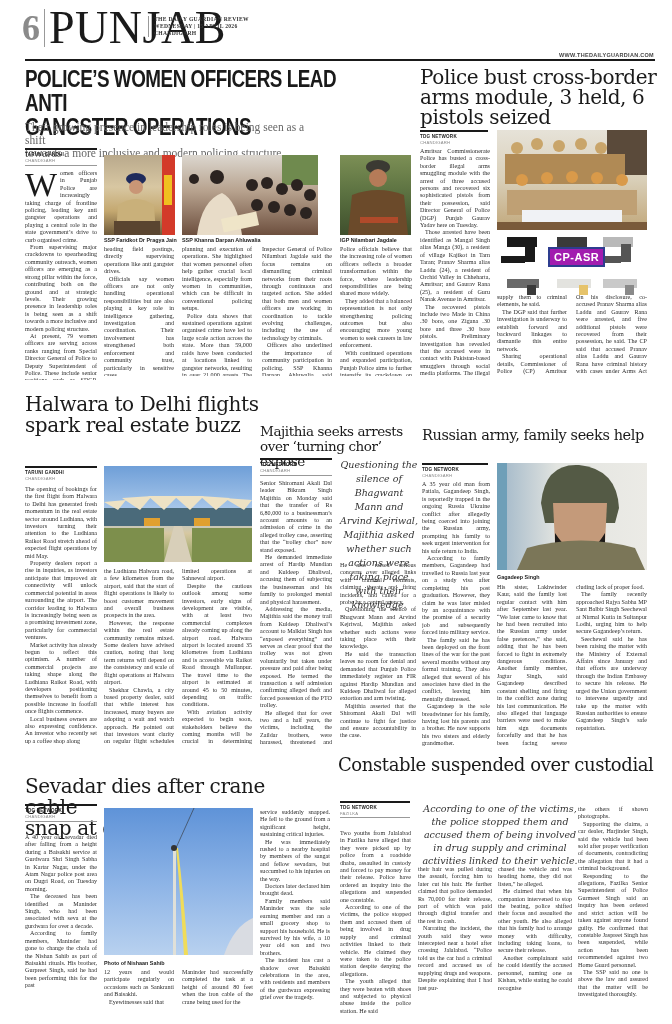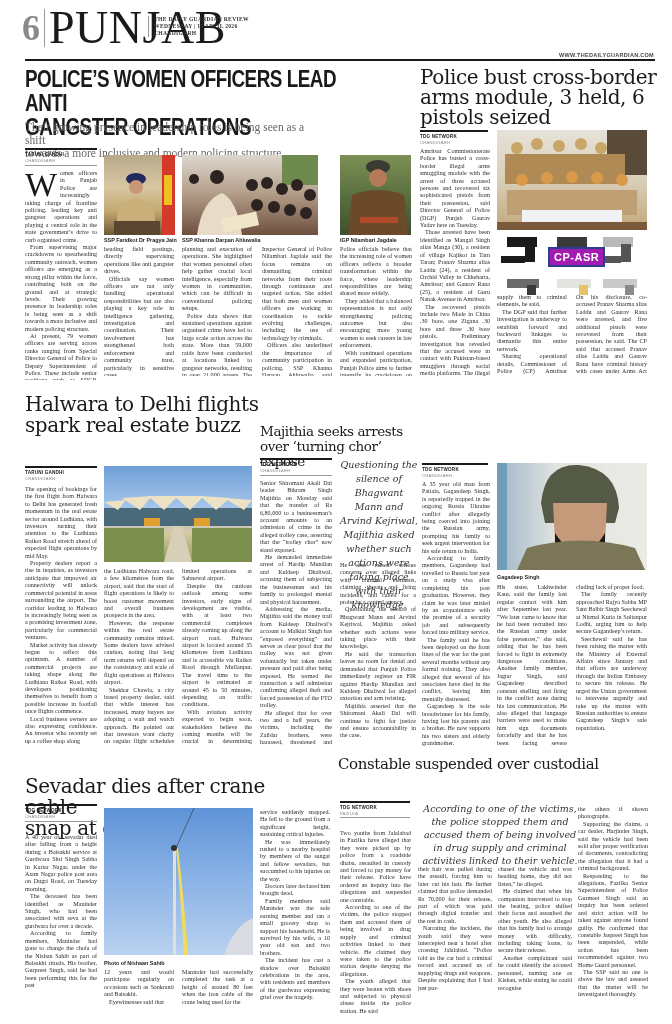--- a/index.html
+++ b/index.html
@@ -264,20 +264,21 @@
 </div>
 <div class="abs pullquote" style="left:340px;top:458px;width:78px;font-size:9.5px;line-height:14px;">Questioning the silence of Bhagwant Mann and Arvind Kejriwal, Majithia asked whether such actions were taking place with their knowledge.</div>
 <div class="abs col" style="left:340px;top:562px;width:76px;height:184px;overflow:hidden;">
   <p class="first">He also raised serious concerns over alleged links with criminal elements, claiming threats and firing incidents, and called for a probe by a central agency.</p>
   <p>Questioning the silence of Bhagwant Mann and Arvind Kejriwal, Majithia asked whether such actions were taking place with their knowledge.</p>
   <p>He said the transaction leaves no room for denial and demanded that Punjab Police immediately register an FIR against Hardip Mundian and Kuldeep Dhaliwal for alleged extortion and arm twisting.</p>
   <p>Majithia asserted that the Shiromani Akali Dal will continue to fight for justice and ensure accountability in the case.</p>
 </div>
 
 <div class="abs serif-head" style="left:422px;top:428px;width:245px;font-size:14.5px;line-height:15px;">
+  <div>Russian army, family seeks help</div>
 </div>
 <div class="abs byline-rule" style="left:422px;top:463px;width:66px;"></div>
 <div class="abs byline" style="left:422px;top:467px;">TDG NETWORK</div>
 <div class="abs dateline" style="left:422px;top:473px;">CHANDIGARH</div>
 <div class="abs col" style="left:422px;top:481px;width:68px;height:265px;overflow:hidden;">
   <p class="first">A 35 year old man from Patiala, Gagandeep Singh, is reportedly trapped in the ongoing Russia Ukraine conflict after allegedly being coerced into joining the Russian army, prompting his family to seek urgent intervention for his safe return to India.</p>
   <p>According to family members, Gagandeep had travelled to Russia last year on a study visa after completing his post graduation. However, they claim he was later misled by an acquaintance with the promise of a security job and subsequently forced into military service.</p>
   <p>The family said he has been deployed on the front lines of the war for the past several months without any formal training. They also alleged that several of his associates have died in the conflict, leaving him mentally distressed.</p>
   <p>Gagandeep is the sole breadwinner for his family, having lost his parents and a brother. He now supports his two sisters and elderly grandmother.</p>
 </div>
@@ -331,21 +332,21 @@
   <p class="first">Maninder had successfully completed the task at a height of around 80 feet when the iron cable of the crane being used for the</p>
 </div>
 <div class="abs col" style="left:260px;top:809px;width:70px;height:205px;overflow:hidden;">
   <p class="first">service suddenly snapped. He fell to the ground from a significant height, sustaining critical injuries.</p>
   <p>He was immediately rushed to a nearby hospital by members of the sangat and fellow sevadars, but succumbed to his injuries on the way.</p>
   <p>Doctors later declared him brought dead.</p>
   <p>Family members said Maninder was the sole earning member and ran a small grocery shop to support his household. He is survived by his wife, a 10 year old son and two brothers.</p>
   <p>The incident has cast a shadow over Baisakhi celebrations in the area, with residents and members of the gurdwara expressing grief over the tragedy.</p>
 </div>
 
-<div class="abs serif-head" style="left:338px;top:756px;width:330px;font-size:15px;line-height:17px;">
+<div class="abs serif-head" style="left:338px;top:756px;width:330px;font-size:18px;line-height:17px;">
   <div>Constable suspended over custodial</div>
 </div>
 <div class="abs byline-rule" style="left:340px;top:801px;width:70px;"></div>
 <div class="abs byline" style="left:340px;top:805px;">TDG NETWORK</div>
 <div class="abs dateline" style="left:340px;top:811px;">FAZILKA</div>
 <div class="abs thin-rule" style="left:340px;top:817px;width:70px;"></div>
 <div class="abs col" style="left:340px;top:830px;width:71px;height:184px;overflow:hidden;">
   <p class="first">Two youths from Jalalabad in Fazilka have alleged that they were picked up by police from a roadside dhaba, assaulted in custody and forced to pay money for their release. Police have ordered an inquiry into the allegations and suspended one constable.</p>
   <p>According to one of the victims, the police stopped them and accused them of being involved in drug supply and criminal activities linked to their vehicle. He claimed they were taken to the police station despite denying the allegations.</p>
   <p>The youth alleged that they were beaten with shoes and subjected to physical abuse inside the police station. He said</p>

